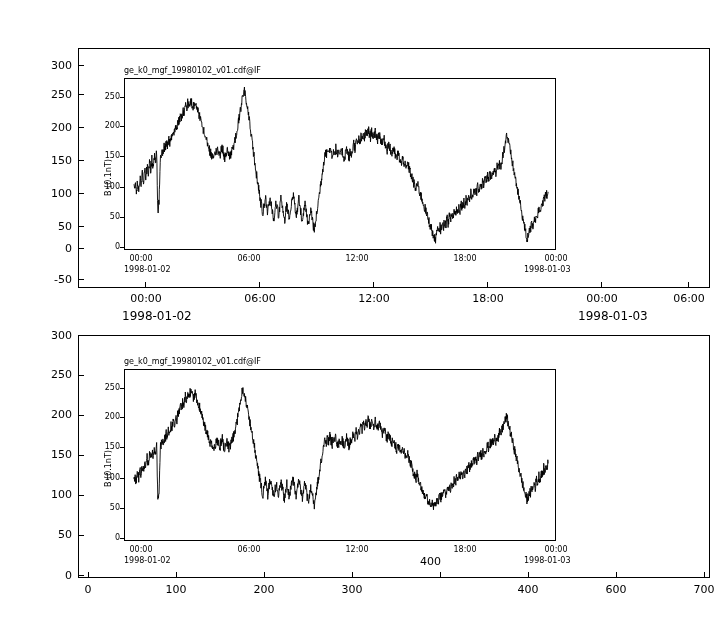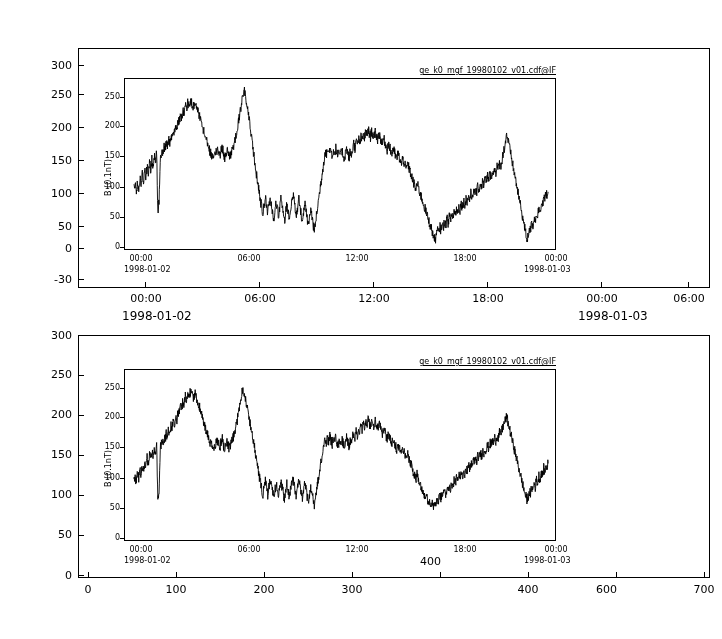--- a/index.html
+++ b/index.html
@@ -66,22 +66,21 @@
   #panel-bottom .inner-frame {
     left: 124px;
     top: 369px;
     width: 432px;
     height: 172px;
   }
   .inner-title {
     position: absolute;
     font-size: 8px;
     white-space: nowrap;
-    text-align: right;
-    text-decoration: underline;
+    text-align: left;
   }
   .inner-tick {
     position: absolute;
     font-size: 8px;
     line-height: 8px;
     white-space: nowrap;
   }
   .inner-tick.right {
     text-align: right;
   }
@@ -116,21 +115,21 @@
 
   <div class="outer-frame"></div>
 
   <div class="tick-label right" style="left:30px; top:60px; width:42px;">300</div>
   <div class="tick-label right" style="left:30px; top:89px; width:42px;">250</div>
   <div class="tick-label right" style="left:30px; top:122px; width:42px;">200</div>
   <div class="tick-label right" style="left:30px; top:155px; width:42px;">150</div>
   <div class="tick-label right" style="left:30px; top:188px; width:42px;">100</div>
   <div class="tick-label right" style="left:30px; top:221px; width:42px;">50</div>
   <div class="tick-label right" style="left:30px; top:243px; width:42px;">0</div>
-  <div class="tick-label right" style="left:30px; top:274px; width:42px;">-30</div>
+  <div class="tick-label right" style="left:30px; top:274px; width:42px;">-50</div>
 
   <div class="tick-mark" style="left:78px; top:65px; width:6px; height:1px;"></div>
   <div class="tick-mark" style="left:78px; top:94px; width:6px; height:1px;"></div>
   <div class="tick-mark" style="left:78px; top:127px; width:6px; height:1px;"></div>
   <div class="tick-mark" style="left:78px; top:160px; width:6px; height:1px;"></div>
   <div class="tick-mark" style="left:78px; top:193px; width:6px; height:1px;"></div>
   <div class="tick-mark" style="left:78px; top:226px; width:6px; height:1px;"></div>
   <div class="tick-mark" style="left:78px; top:248px; width:6px; height:1px;"></div>
   <div class="tick-mark" style="left:78px; top:279px; width:6px; height:1px;"></div>
 
@@ -213,21 +212,21 @@
   <div class="tick-mark" style="left:528px; top:572px; width:1px; height:6px;"></div>
   <div class="tick-mark" style="left:616px; top:572px; width:1px; height:6px;"></div>
   <div class="tick-mark" style="left:704px; top:572px; width:1px; height:6px;"></div>
 
   <div class="tick-label" style="left:68px; top:584px; width:40px; text-align:center;">0</div>
   <div class="tick-label" style="left:156px; top:584px; width:40px; text-align:center;">100</div>
   <div class="tick-label" style="left:244px; top:584px; width:40px; text-align:center;">200</div>
   <div class="tick-label" style="left:332px; top:584px; width:40px; text-align:center;">300</div>
   <div class="tick-label" style="left:420px; top:556px; width:40px; ">400</div>
   <div class="tick-label" style="left:508px; top:584px; width:40px; text-align:center;">400</div>
-  <div class="tick-label" style="left:596px; top:584px; width:40px; text-align:left;">600</div>
+  <div class="tick-label" style="left:596px; top:584px; width:40px; text-align:center;">600</div>
   <div class="tick-label" style="left:684px; top:584px; width:40px; text-align:center;">700</div>
 
   <div class="inner-frame"></div>
 
   <div class="inner-title" style="left:124px; top:357px; width:432px;">ge_k0_mgf_19980102_v01.cdf@IF</div>
 
   <div class="ylabel-rot" style="left:104px; top:487px;">B (0.1nT)</div>
 
   <div class="inner-tick right" style="left:98px; top:384px; width:22px;">250</div>
   <div class="inner-tick right" style="left:98px; top:413px; width:22px;">200</div>

